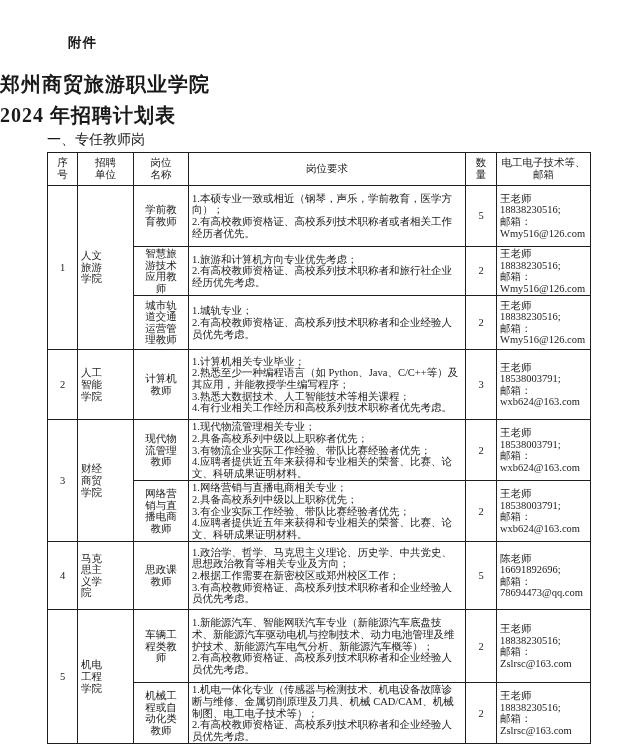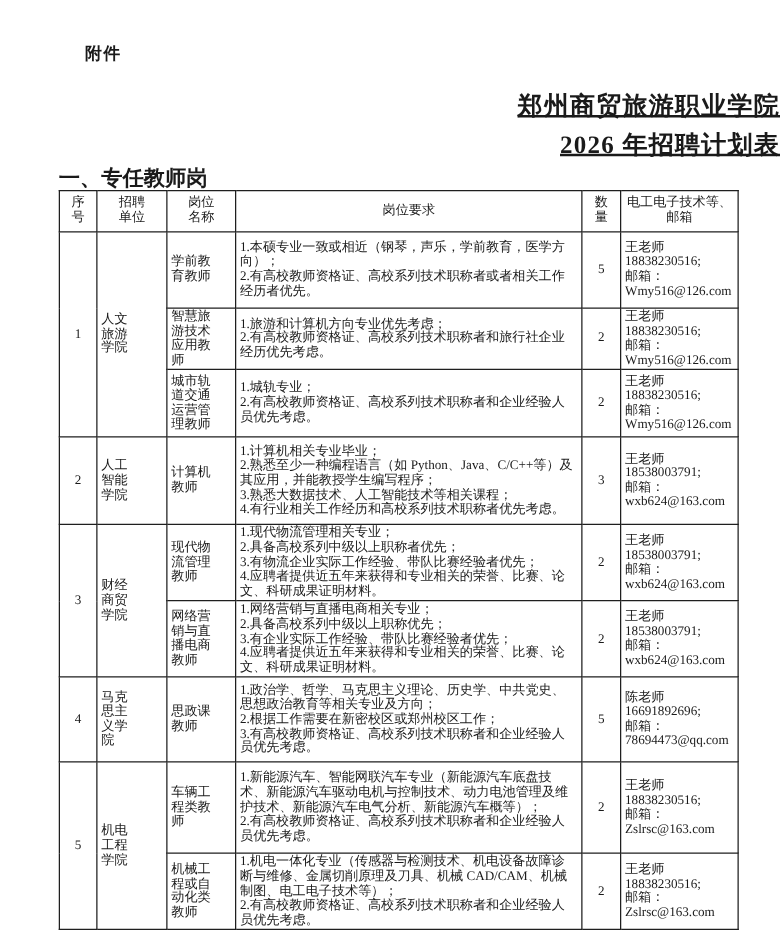--- a/index.html
+++ b/index.html
@@ -9,45 +9,45 @@
     color:#1a1a1a;
     -webkit-font-smoothing:antialiased;
   }
   .page{position:relative;width:624px;height:750px;background:#fff;overflow:hidden;}
   .attachment{
     position:absolute;left:68px;top:34px;
     font-size:13.5px;font-weight:bold;letter-spacing:1px;
   }
   .title{
     position:absolute;left:0;width:624px;
-    text-align:right;font-weight:bold;font-size:20px;letter-spacing:1px;text-decoration:underline;
+    text-align:left;font-weight:bold;font-size:20px;letter-spacing:1px;
   }
   .title.line1{top:71px;}
   .title.line2{top:102px;}
   .section-heading{
     position:absolute;left:47px;top:131px;
-    font-size:17px;font-weight:bold;
+    font-size:14px;font-weight:normal;
   }
   table.recruit{
     position:absolute;left:47px;top:152px;
     width:543px;table-layout:fixed;border-collapse:collapse;
   }
   table.recruit th,table.recruit td{
     border:1px solid #1f1f1f;
     padding:1px 3px;
     font-size:10.5px;line-height:11.6px;
     font-weight:normal;
     vertical-align:middle;
     overflow:hidden;
   }
   table.recruit th{text-align:center;padding:2px 1px;}
   .pre{white-space:pre-line;}
   td.c-index{text-align:center;font-size:10px;}
   td.c-unit{text-align:left;}
-  td.c-position{}
+  td.c-position{text-align:center;}
   td.c-req{text-align:left;margin-top:12px;}
   td.c-qty{text-align:center;font-size:10px;}
   td.c-contact{text-align:left;font-size:8.8px;line-height:13px;}
   tr.h-head{height:33px;}
   tr.h-r1{height:61px;}
   tr.h-r2{height:45px;}
   tr.h-r3{height:54px;}
   tr.h-r4{height:70px;}
   tr.h-r5{height:58px;}
   tr.h-r6{height:59px;}
@@ -55,21 +55,21 @@
   tr.h-r8{height:73px;}
   tr.h-r9{height:59px;}
 </style>
 </head>
 <body>
 
 <div class="page">
 
   <div class="attachment">附件</div>
   <div class="title line1">郑州商贸旅游职业学院</div>
-  <div class="title line2">2026 年招聘计划表</div>
+  <div class="title line2">2024 年招聘计划表</div>
   <div class="section-heading">一、专任教师岗</div>
 
   <table class="recruit">
     <colgroup>
       <col style="width:30px">
         <col style="width:56px">
         <col style="width:55px">
       <col style="width:277px">
         <col style="width:31px">
         <col style="width:94px">

